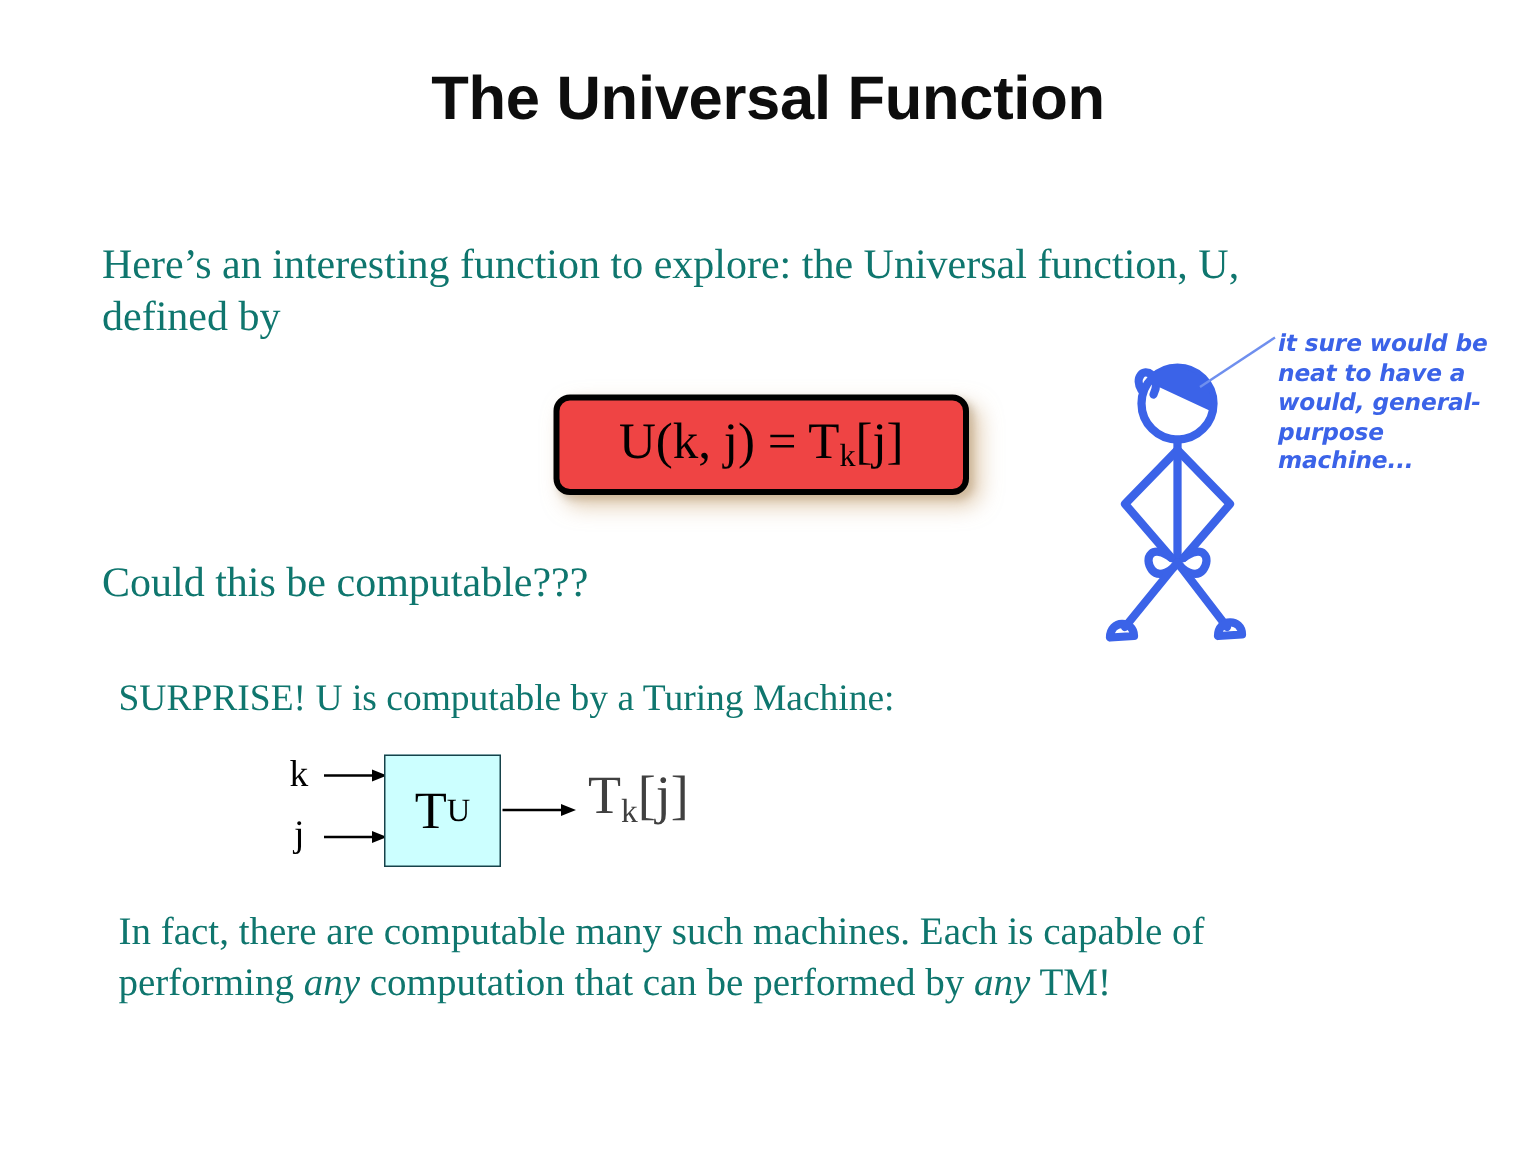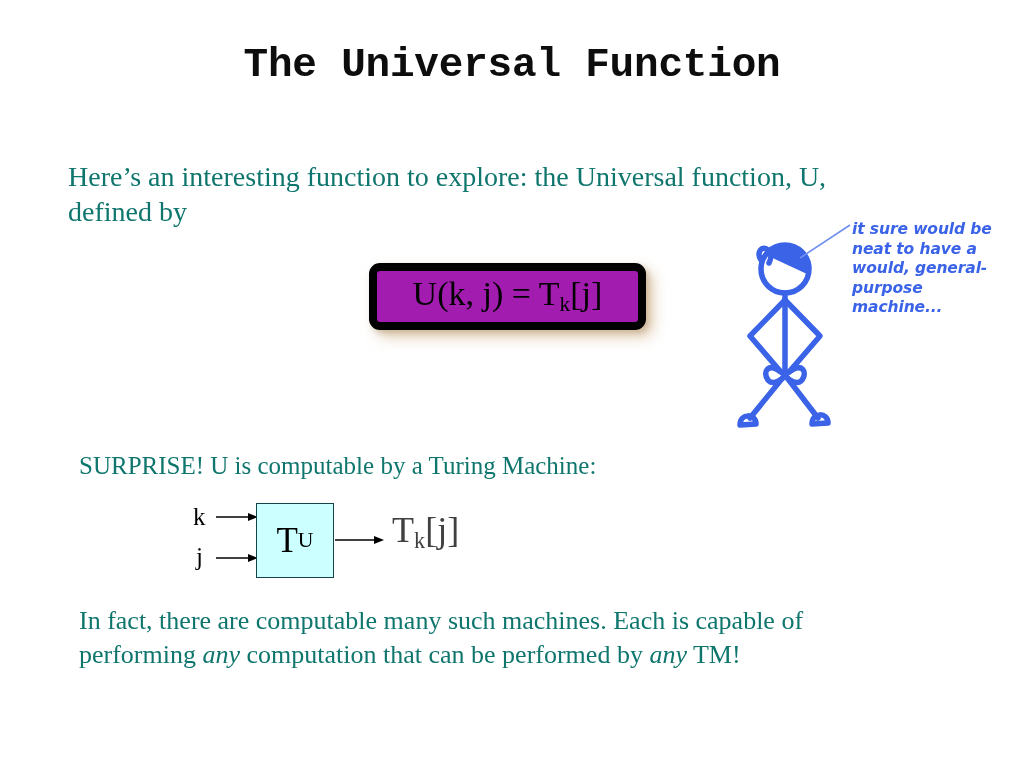--- a/index.html
+++ b/index.html
@@ -24,21 +24,21 @@
     height: 768px;
   }
 
   
   .slide-title {
     position: absolute;
     left: 0;
     top: 42px;
     width: 1024px;
     text-align: center;
-    font-family: Liberation Mono, monospace;
+    font-family: Liberation Sans, sans-serif;
     font-weight: bold;
     font-size: 41px;
     letter-spacing: -0.2px;
     color: #0d0d0d;
     white-space: nowrap;
   }
 
   
   .para {
     position: absolute;
@@ -79,22 +79,22 @@
   }
   .para-infact i { font-style: italic; }
 
   
   .formula-box {
     position: absolute;
     left: 369px;
     top: 263px;
     width: 277px;
     height: 67px;
-    background: #a21caf;
-    border: 8px solid #000000;
+    background: #ef4444;
+    border: 4px solid #000000;
     border-radius: 11px;
     box-shadow: 7px 7px 14px rgba(200,160,110,0.55),
                 3px 3px 5px rgba(120,100,70,0.30);
     display: flex;
     align-items: center;
     justify-content: center;
     box-sizing: border-box;
   }
   .formula-text {
     font-family: "Liberation Serif", "DejaVu Serif", serif;
@@ -198,20 +198,21 @@
 <div class="slide">
 
   <div class="slide-title">The Universal Function</div>
 
   <div class="para para-intro">Here’s an interesting function to explore: the Universal function, U, defined by</div>
 
   <div class="formula-box">
     <span class="formula-text"><span>U(k, j) = T</span><sub>k</sub><span>[j]</span></span>
   </div>
 
+  <div class="para para-could">Could this be computable???</div>
 
   <div class="para para-surprise">SURPRISE!  U is computable by a Turing Machine:</div>
 
   <div class="diagram">
     <svg width="330" height="100">
 
       <line x1="36" y1="25" x2="72" y2="25" stroke="#000000" stroke-width="1.6"></line>
       <polygon points="78,25 68,21 68,29" fill="#000000"></polygon>
 
       <line x1="36" y1="66" x2="72" y2="66" stroke="#000000" stroke-width="1.6"></line>

